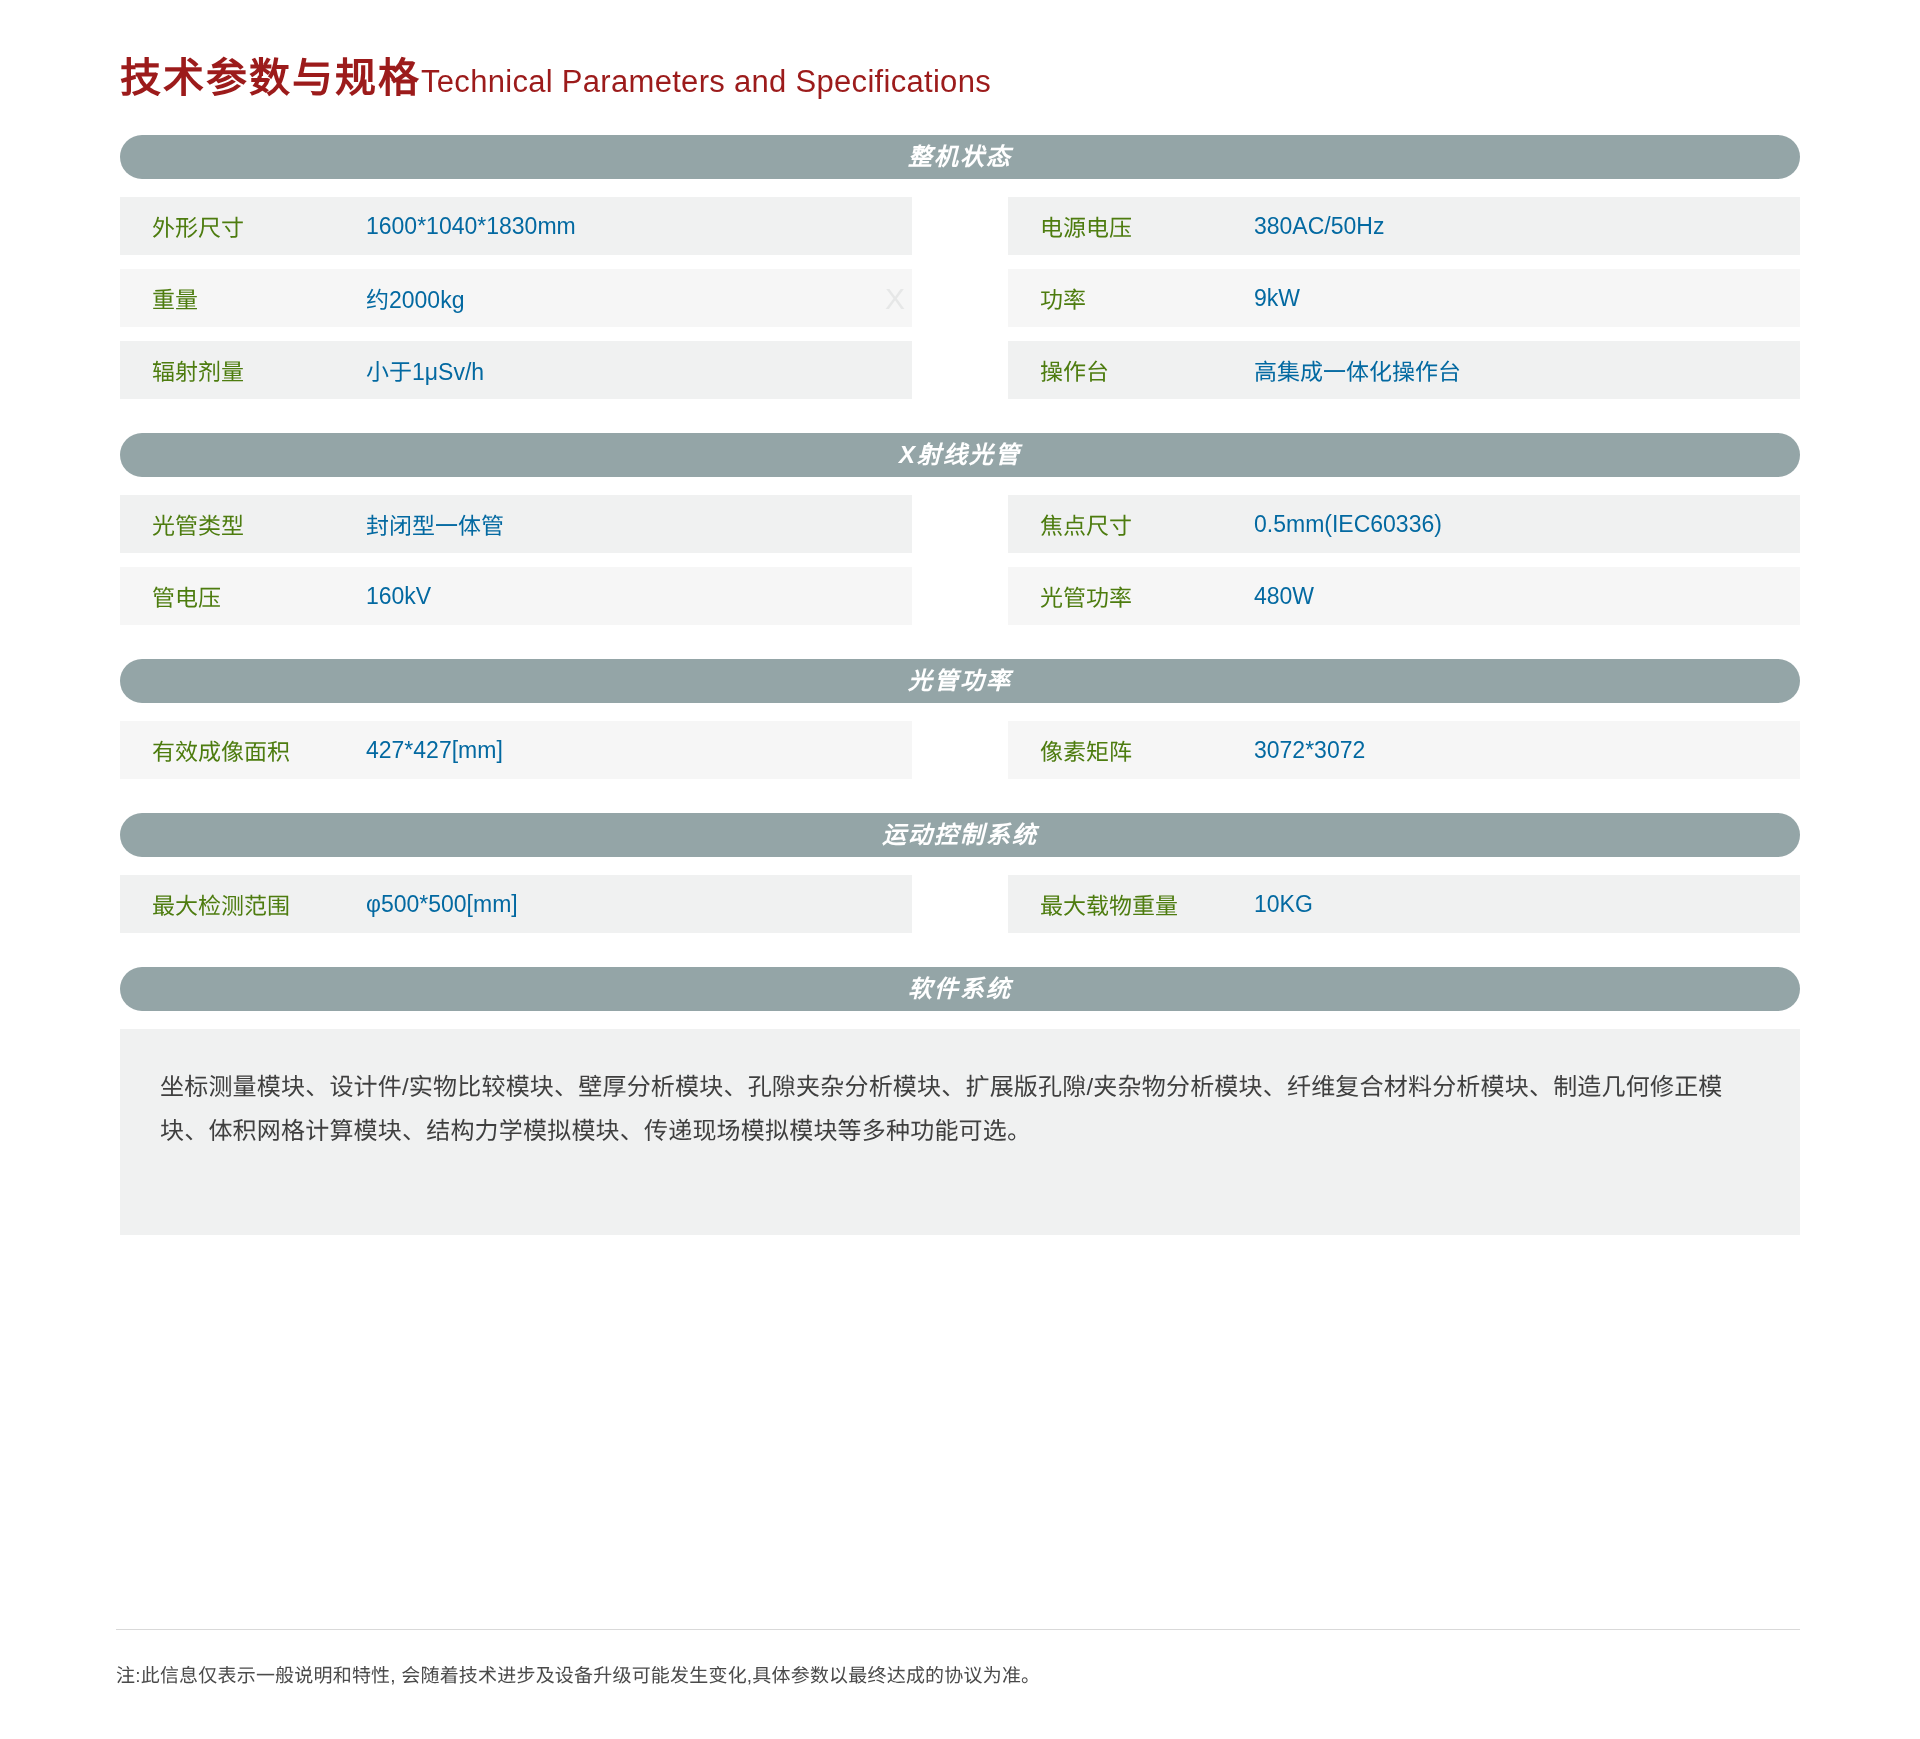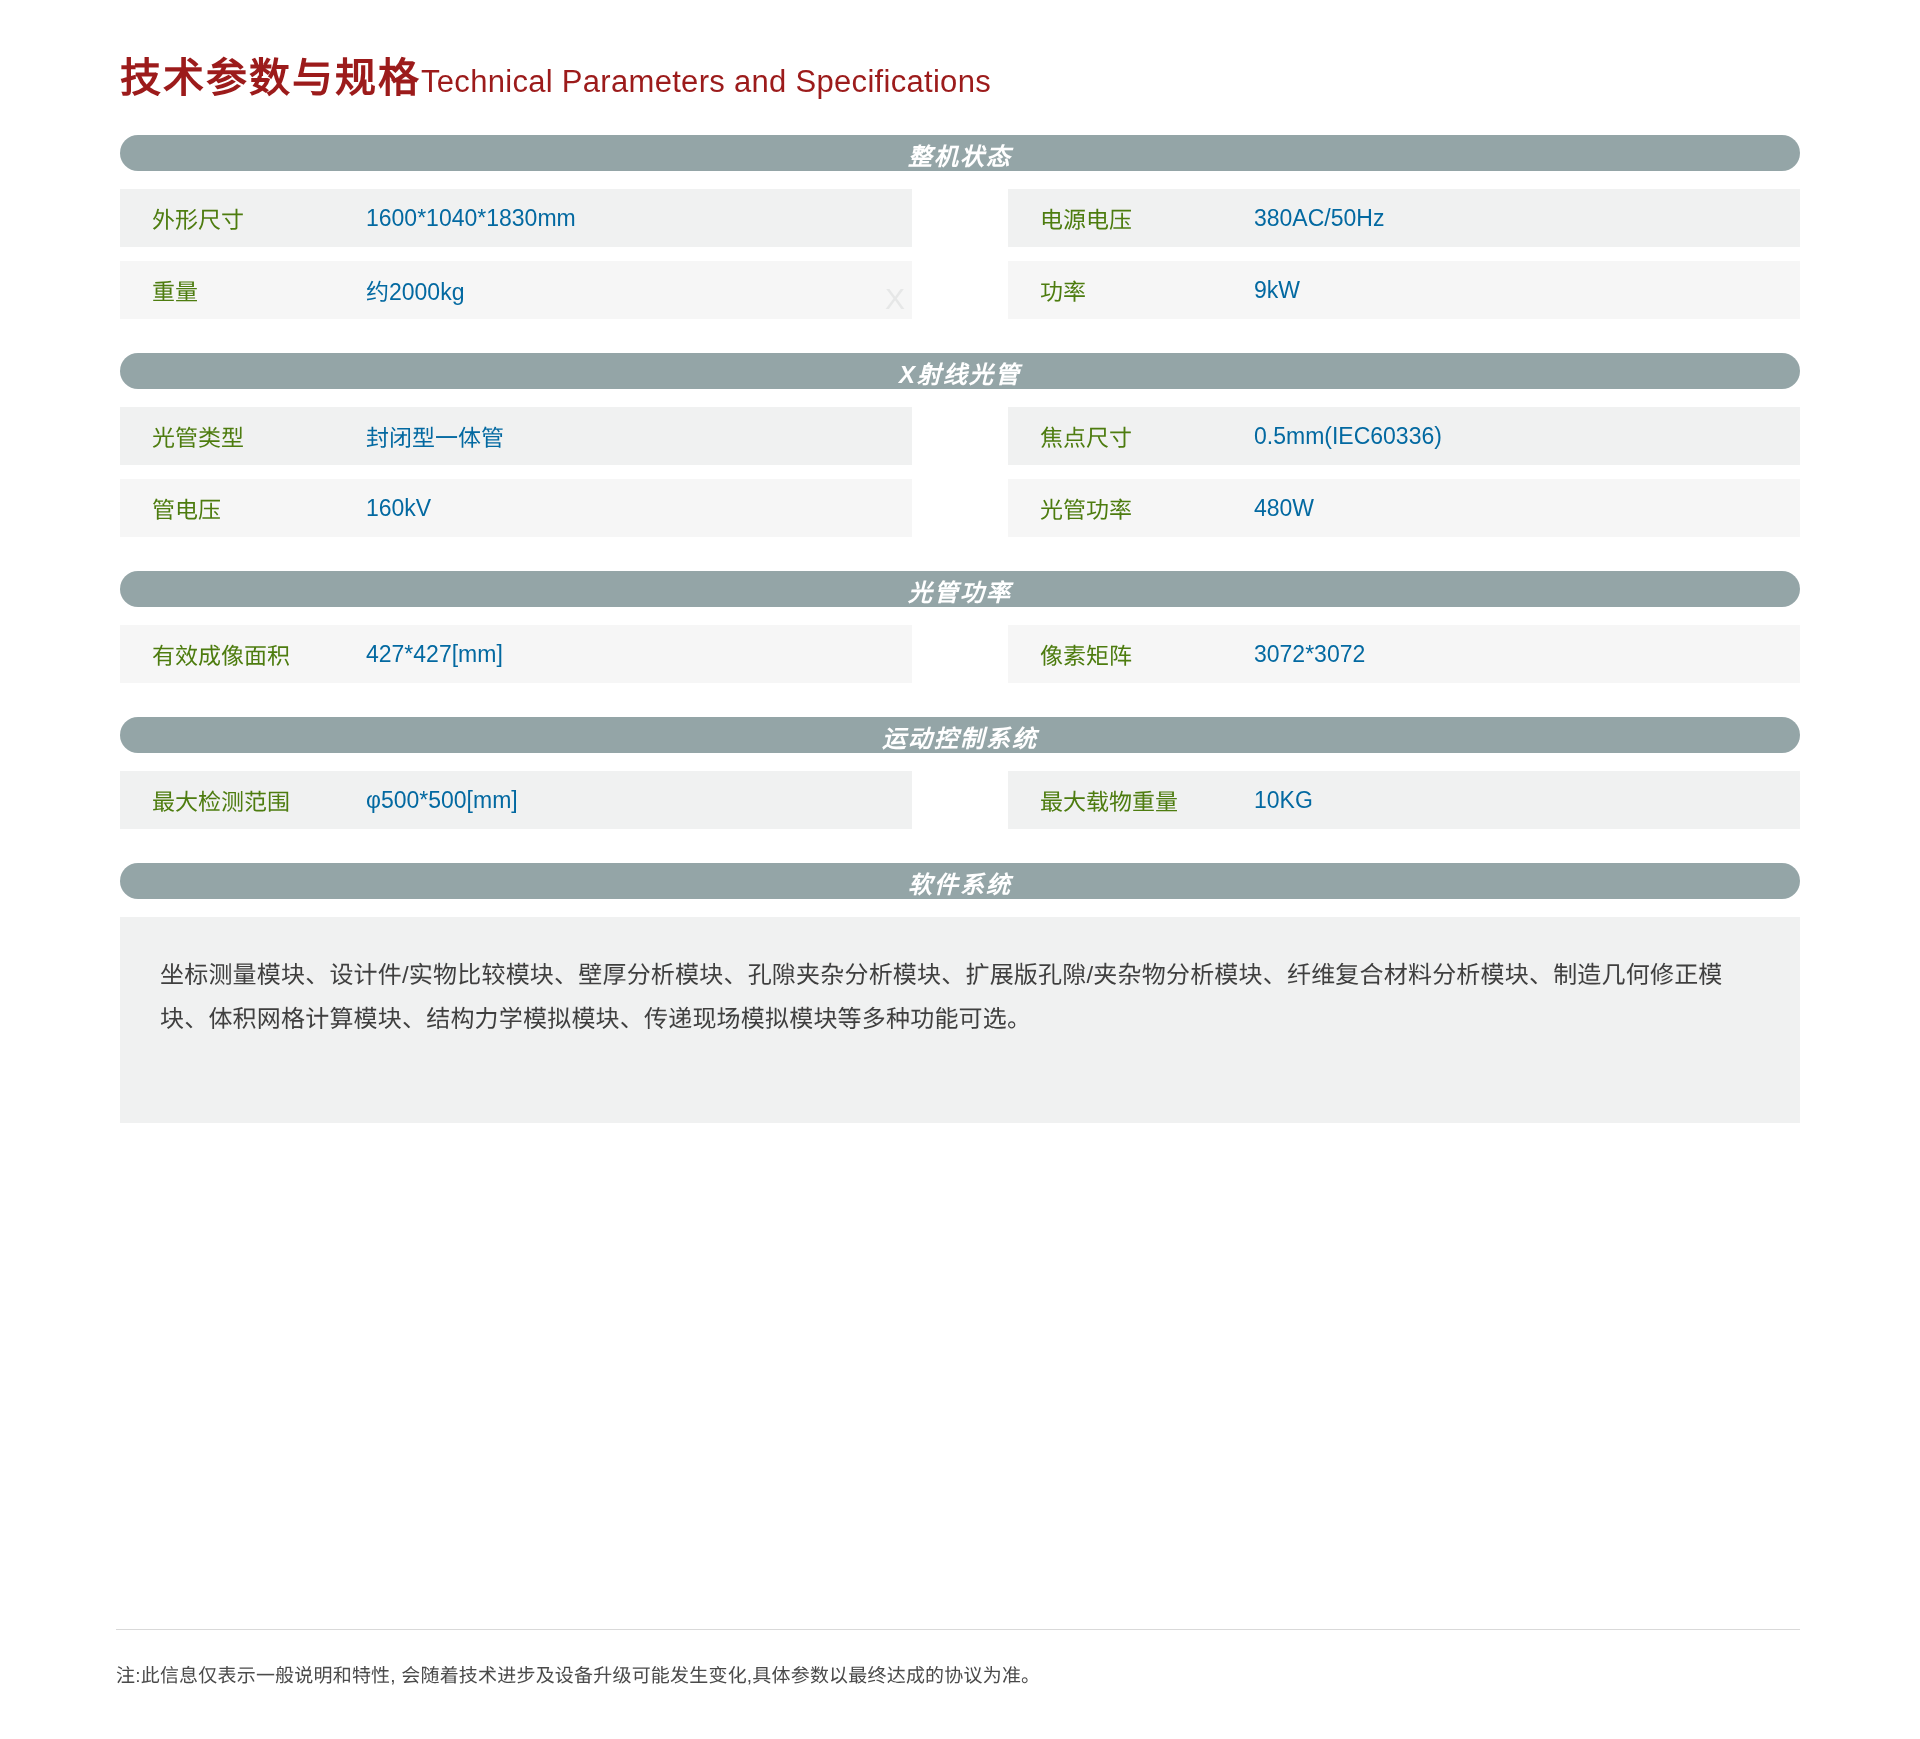--- a/index.html
+++ b/index.html
@@ -48,21 +48,21 @@
     padding: 0 120px;
     margin-top: 36px;
   }
   .section {
     margin-bottom: 34px;
   }
   .section-header {
     background: #94a5a7;
     color: #ffffff;
     border-radius: 22px;
-    height: 36px;
+    height: 44px;
     line-height: 44px;
     text-align: center;
     font-size: 24px;
     font-style: italic;
     font-weight: bold;
     letter-spacing: 2px;
   }
 
   .rows {
     margin-top: 18px;
@@ -173,20 +173,30 @@
         <div class="row">
           <div class="cell alt">
             <span class="k">重量</span>
             <span class="v">约2000kg</span>
           </div>
           <div class="cell alt">
             <span class="k">功率</span>
             <span class="v">9kW</span>
           </div>
         </div>
+        <div class="row">
+          <div class="cell filled">
+            <span class="k">辐射剂量</span>
+            <span class="v">小于1μSv/h</span>
+          </div>
+          <div class="cell filled">
+            <span class="k">操作台</span>
+            <span class="v">高集成一体化操作台</span>
+          </div>
+        </div>
       </div>
     </div>
 
     <div class="section">
       <div class="section-header">X射线光管</div>
       <div class="rows">
         <div class="row">
           <div class="cell filled">
             <span class="k">光管类型</span>
             <span class="v">封闭型一体管</span>

